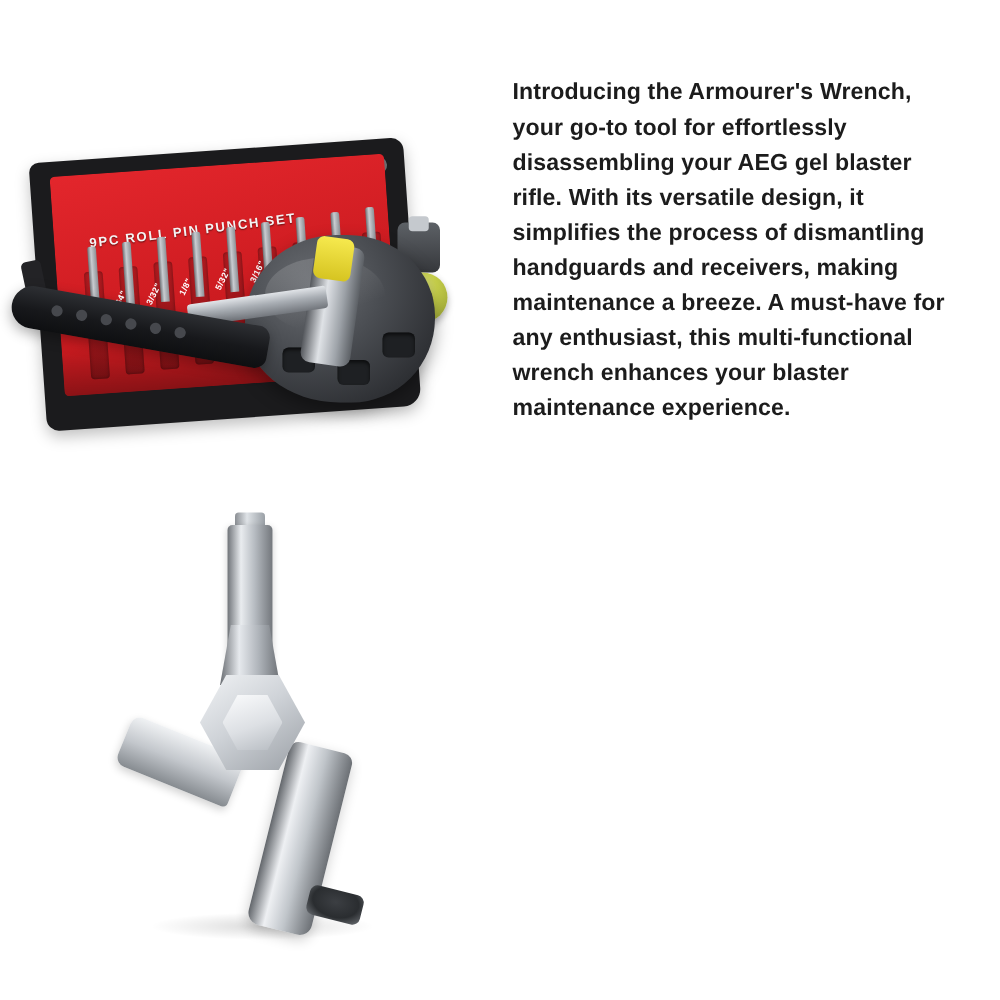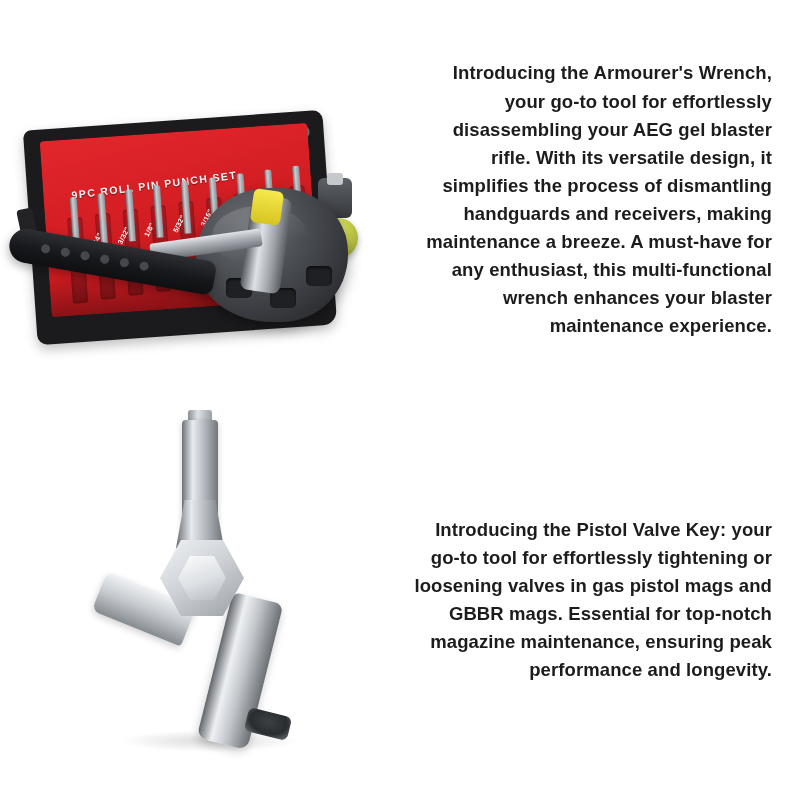--- a/index.html
+++ b/index.html
@@ -31,21 +31,21 @@
 
   .image-cell {
     position: relative;
     width: 400px;
     height: 400px;
     flex: 0 0 400px;
   }
   .text-cell {
     flex: 1 1 auto;
     padding: 0 28px 0 10px;
-    text-align: right;
+    text-align: left;
   }
   .caption {
     font-size: 18.5px;
     line-height: 1.52;
     font-weight: bold;
     color: #1c1c1c;
     letter-spacing: 0.1px;
     margin: 0;
   }
 
@@ -453,18 +453,15 @@
         <div class="vk-top-shaft"></div>
         <div class="vk-top-taper"></div>
         <div class="vk-left-arm"></div>
         <div class="vk-right-arm"></div>
         <div class="vk-right-socket"></div>
         <div class="vk-hex"></div>
         <div class="vk-hex-face"></div>
       </div>
     </div>
 
-    <div class="text-cell">
-      <p class="caption">Introducing the Pistol Valve Key: your go-to tool for effortlessly tightening or loosening valves in gas pistol mags and GBBR mags. Essential for top-notch magazine maintenance, ensuring peak performance and longevity.</p>
-    </div>
   </div>
 
 </div>
 
 </body></html>

